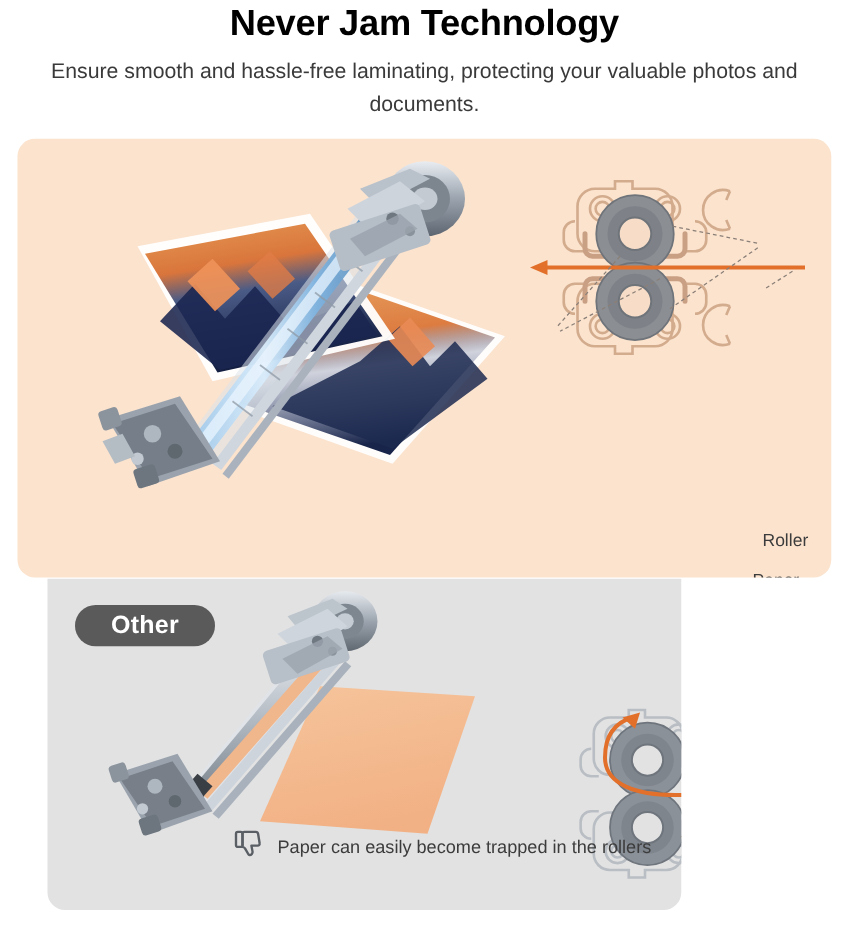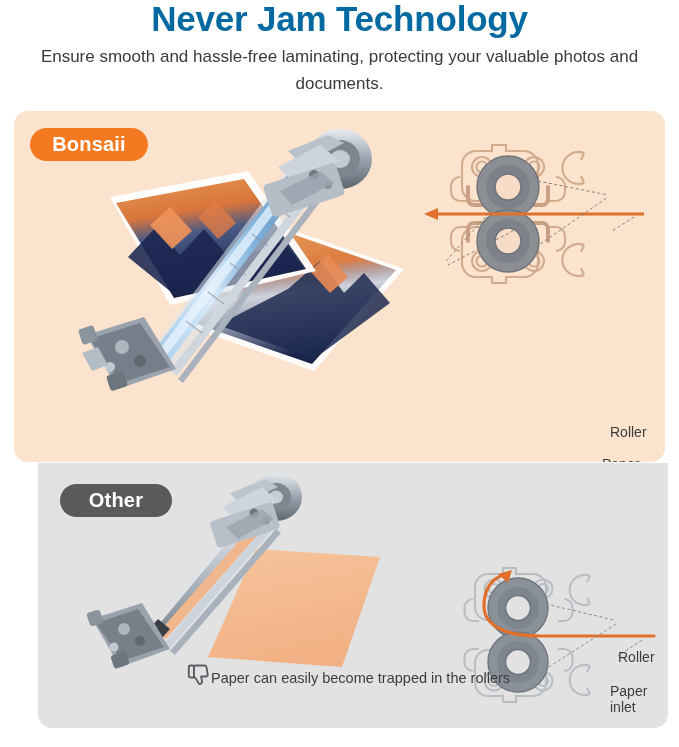--- a/index.html
+++ b/index.html
@@ -7,41 +7,41 @@
     width: 679px; height: 747px;
     background: #ffffff;
     font-family: "Liberation Sans", sans-serif;
     overflow: hidden;
     position: relative;
   }
 
   
   .header { padding-top: 2px; text-align: center; }
   .title {
-    font-size: 35px; font-weight: bold; color: #0369a1;
+    font-size: 29px; font-weight: bold; color: #000000;
     letter-spacing: -0.2px; line-height: 34px;
   }
   .subtitle {
     font-size: 17px; color: #3a3a3a; line-height: 27px;
     margin-top: 7px; padding: 0 26px;
   }
 
   
   .panel-wrap { position: relative; margin-top: 14px; }
 
   .panel-bonsaii {
     position: absolute; left: 14px; top: 0;
     width: 651px; height: 351px;
     background: #fbe3ce;
     border-radius: 14px;
     overflow: hidden;
   }
   .panel-other {
     position: absolute; left: 38px; top: 352px;
-    width: 630px; height: 265px;
+    width: 507px; height: 265px;
     background: #e2e2e2;
     border-radius: 0 0 14px 14px;
     overflow: hidden;
   }
 
   
   .badge {
     position: absolute;
     display: flex; align-items: center; justify-content: center;
     border-radius: 18px;
@@ -59,37 +59,36 @@
 
   
   .machine { position: absolute; }
   .machine svg { display: block; }
 
   
   .schematic { position: absolute; }
 
   
   .caption {
-    position: absolute; display: flex; align-items: center; gap: 0;
+    position: absolute; display: flex; align-items: center; gap: 11px;
   }
   .caption-text { font-size: 14.5px; color: #3c3c3c; white-space: nowrap; }
 </style>
 </head>
 <body>
 
 <div class="header">
   <div class="title">Never Jam Technology</div>
   <div class="subtitle">Ensure smooth and hassle-free laminating, protecting your valuable photos and documents.</div>
 </div>
 
 <div class="panel-wrap">
 
   <div class="panel-bonsaii">
 
-    <div class="badge badge-bonsaii">Bonsaii</div>
 
     <div class="machine" style="left:38px; top:10px;">
       <svg width="360" height="290" viewBox="0 0 360 290">
         <defs>
           <linearGradient id="metalA" x1="0" y1="0" x2="0" y2="1">
             <stop offset="0%" stop-color="#f2f4f7"></stop>
             <stop offset="45%" stop-color="#aeb6c0"></stop>
             <stop offset="100%" stop-color="#6e7782"></stop>
           </linearGradient>
           <linearGradient id="glowBar" x1="0" y1="0" x2="1" y2="0">

